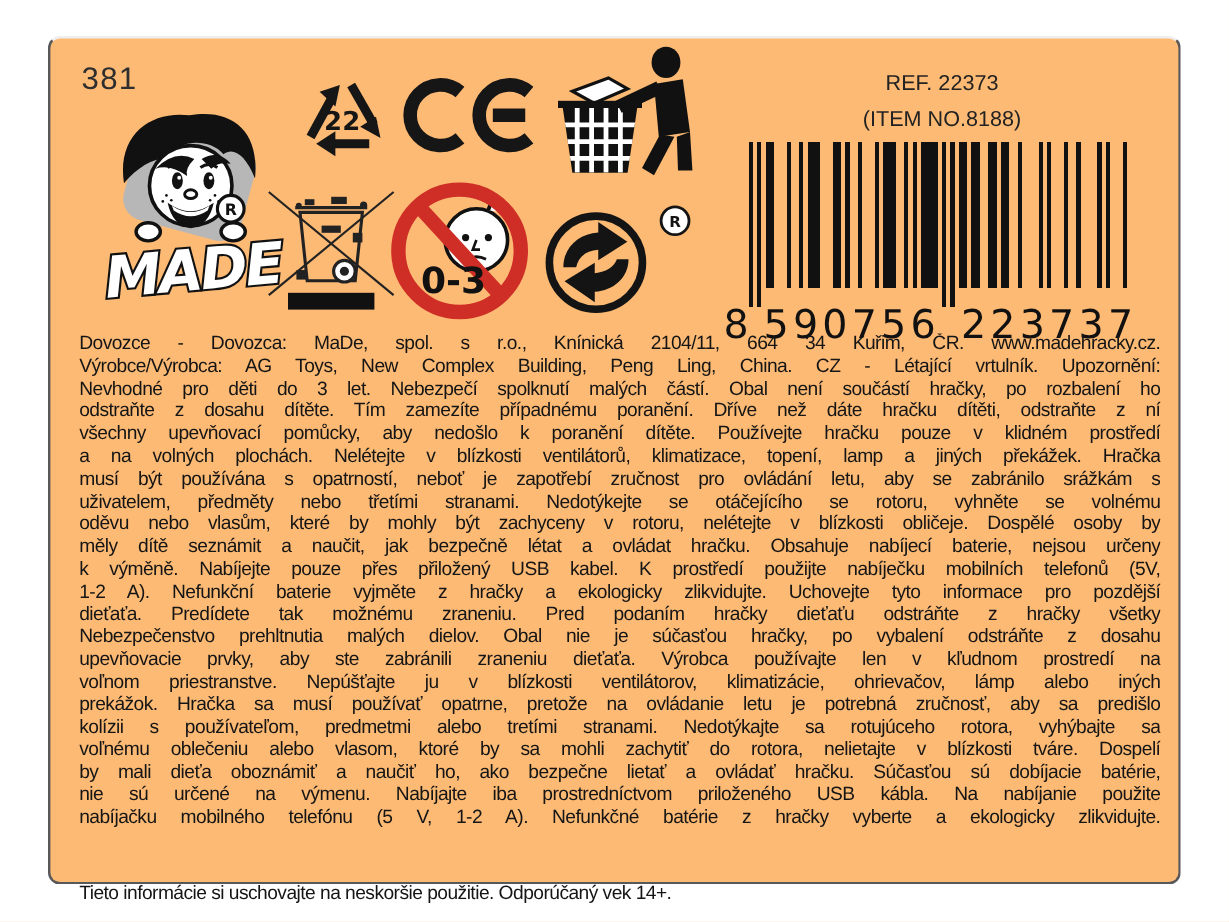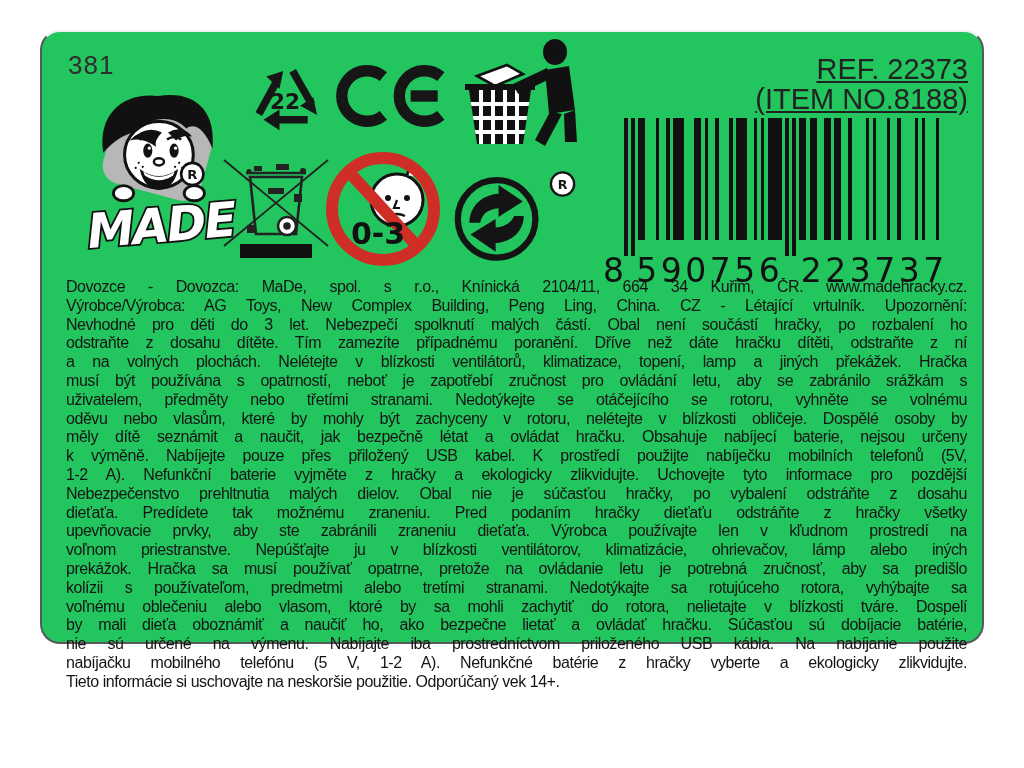--- a/index.html
+++ b/index.html
@@ -1,27 +1,27 @@
 <!DOCTYPE html>
 <html><head>
 <meta charset="utf-8">
 <style>
   html,body{margin:0;padding:0;background:#ffffff;}
   .stage{position:relative;width:1024px;height:768px;background:#ffffff;overflow:hidden;
          font-family:"Liberation Sans", sans-serif;color:#1d1d1d;}
-  .label{position:absolute;left:40px;top:30px;width:944px;height:614px;box-sizing:border-box;
-         background:#22c55e;border:2px solid #58585a;border-top-color:#efefef;border-radius:20px;}
+  .label{position:absolute;left:40px;top:30px;width:944px;height:707px;box-sizing:border-box;
+         background:#fdba74;border:2px solid #58585a;border-top-color:#efefef;border-radius:10px;}
   .abs{position:absolute;}
   .sheet-number{left:26px;top:18px;font-size:26px;letter-spacing:1px;color:#2e2e2e;}
-  .ref-block{left:560px;top:22px;width:366px;text-align:right;font-size:29px;line-height:30px;color:#222;text-decoration:underline;}
+  .ref-block{left:560px;top:22px;width:366px;text-align:center;font-size:18px;line-height:30px;color:#222;}
   .barcode-wrap{left:560px;top:86px;width:366px;height:172px;}
   .bodytext{left:24px;top:246px;width:901px;font-size:16px;font-weight:normal;
             line-height:18.8px;letter-spacing:-0.45px;color:#151515;}
   .body-line{text-align:justify;text-align-last:justify;white-space:normal;overflow:hidden;height:18.8px;}
-  .body-line:last-child{text-align-last:left;}
+  .body-line:last-child{text-align-last:left;margin-top:44px;}
   svg{display:block;overflow:visible;}
   text{font-family:"DejaVu Sans","Liberation Sans",sans-serif;}
 </style>
 </head>
 <body>
 
 <div class="stage">
   <div class="label">
 
     <div class="abs sheet-number">381</div>
@@ -234,29 +234,30 @@
           <text x="307.25" y="164" font-size="33" text-anchor="middle" fill="#111">3</text>
           <text x="331.75" y="164" font-size="33" text-anchor="middle" fill="#111">7</text>
         </svg>
       </div>
 
     <div class="abs bodytext">
         <div class="body-line">Dovozce - Dovozca: MaDe, spol. s r.o., Knínická 2104/11, 664 34 Kuřim, ČR. www.madehracky.cz.</div>
         <div class="body-line">Výrobce/Výrobca: AG Toys, New Complex Building, Peng Ling, China. CZ - Létající vrtulník. Upozornění:</div>
         <div class="body-line">Nevhodné pro děti do 3 let. Nebezpečí spolknutí malých částí. Obal není součástí hračky, po rozbalení ho</div>
         <div class="body-line">odstraňte z dosahu dítěte. Tím zamezíte případnému poranění. Dříve než dáte hračku dítěti, odstraňte z ní</div>
+        <div class="body-line">všechny upevňovací pomůcky, aby nedošlo k poranění dítěte. Používejte hračku pouze v klidném prostředí</div>
         <div class="body-line">a na volných plochách. Nelétejte v blízkosti ventilátorů, klimatizace, topení, lamp a jiných překážek. Hračka</div>
         <div class="body-line">musí být používána s opatrností, neboť je zapotřebí zručnost pro ovládání letu, aby se zabránilo srážkám s</div>
         <div class="body-line">uživatelem, předměty nebo třetími stranami. Nedotýkejte se otáčejícího se rotoru, vyhněte se volnému</div>
         <div class="body-line">oděvu nebo vlasům, které by mohly být zachyceny v rotoru, nelétejte v blízkosti obličeje. Dospělé osoby by</div>
         <div class="body-line">měly dítě seznámit a naučit, jak bezpečně létat a ovládat hračku. Obsahuje nabíjecí baterie, nejsou určeny</div>
         <div class="body-line">k výměně. Nabíjejte pouze přes přiložený USB kabel. K prostředí použijte nabíječku mobilních telefonů (5V,</div>
         <div class="body-line">1-2 A). Nefunkční baterie vyjměte z hračky a ekologicky zlikvidujte. Uchovejte tyto informace pro pozdější</div>
+        <div class="body-line">dieťaťa. Predídete tak možnému zraneniu. Pred podaním hračky dieťaťu odstráňte z hračky všetky</div>
         <div class="body-line">Nebezpečenstvo prehltnutia malých dielov. Obal nie je súčasťou hračky, po vybalení odstráňte z dosahu</div>
-        <div class="body-line">dieťaťa. Predídete tak možnému zraneniu. Pred podaním hračky dieťaťu odstráňte z hračky všetky</div>
         <div class="body-line">upevňovacie prvky, aby ste zabránili zraneniu dieťaťa. Výrobca používajte len v kľudnom prostredí na</div>
         <div class="body-line">voľnom priestranstve. Nepúšťajte ju v blízkosti ventilátorov, klimatizácie, ohrievačov, lámp alebo iných</div>
         <div class="body-line">prekážok. Hračka sa musí používať opatrne, pretože na ovládanie letu je potrebná zručnosť, aby sa predišlo</div>
         <div class="body-line">kolízii s používateľom, predmetmi alebo tretími stranami. Nedotýkajte sa rotujúceho rotora, vyhýbajte sa</div>
         <div class="body-line">voľnému oblečeniu alebo vlasom, ktoré by sa mohli zachytiť do rotora, nelietajte v blízkosti tváre. Dospelí</div>
         <div class="body-line">by mali dieťa oboznámiť a naučiť ho, ako bezpečne lietať a ovládať hračku. Súčasťou sú dobíjacie batérie,</div>
         <div class="body-line">nie sú určené na výmenu. Nabíjajte iba prostredníctvom priloženého USB kábla. Na nabíjanie použite</div>
         <div class="body-line">nabíjačku mobilného telefónu (5 V, 1-2 A). Nefunkčné batérie z hračky vyberte a ekologicky zlikvidujte.</div>
         <div class="body-line">Tieto informácie si uschovajte na neskoršie použitie. Odporúčaný vek 14+.</div>
       </div>

